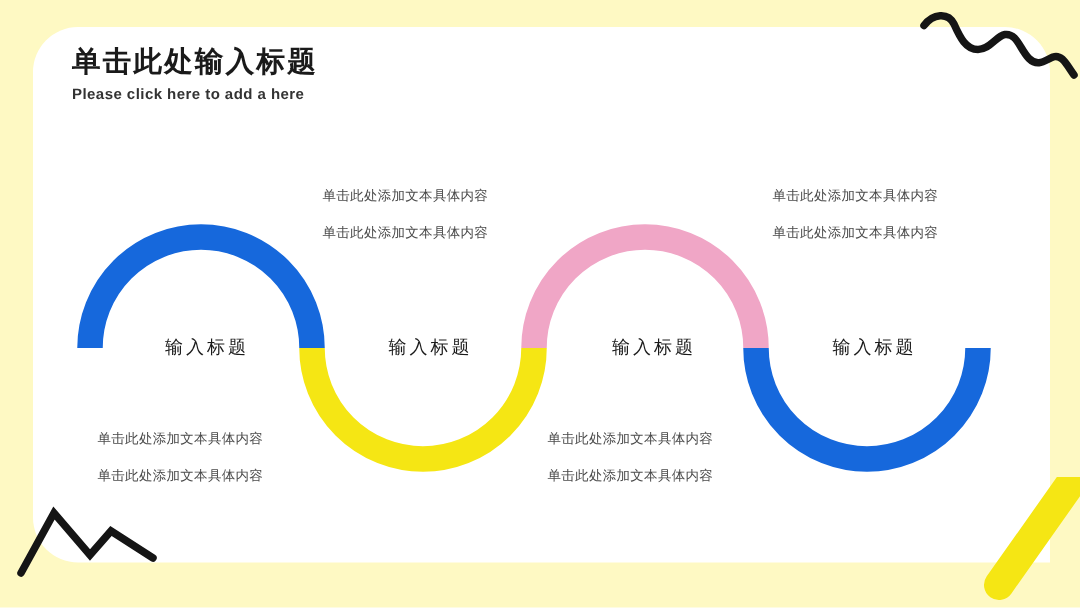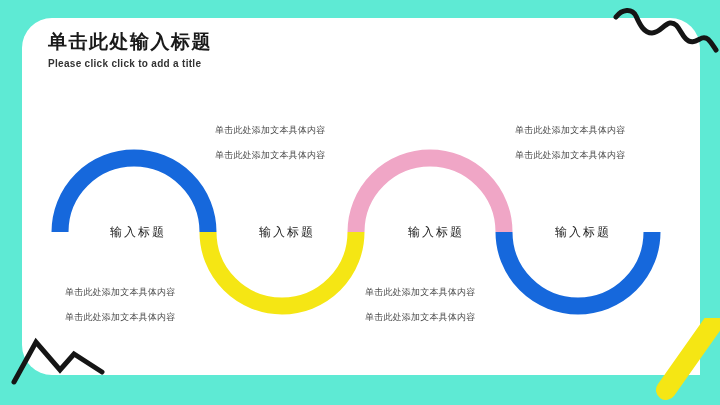--- a/index.html
+++ b/index.html
@@ -9,21 +9,21 @@
   body {
     width: 720px;
     height: 405px;
     overflow: hidden;
     font-family: "Liberation Sans", "DejaVu Sans", sans-serif;
   }
   #slide {
     position: relative;
     width: 720px;
     height: 405px;
-    background: #5eead4;
+    background: #fef9c3;
     overflow: hidden;
   }
   #card {
     position: absolute;
     left: 22px;
     top: 18px;
     width: 678px;
     height: 357px;
     background: #ffffff;
     border-top-left-radius: 30px;
@@ -89,21 +89,21 @@
 </style>
 </head>
 <body>
 
 <div id="slide">
 
   <div id="card"></div>
 
   <div id="title-block">
     <div id="main-title">单击此处输入标题</div>
-    <div id="sub-title">Please click click to add a title</div>
+    <div id="sub-title">Please click here to add a here</div>
   </div>
 
   <svg class="wave-svg" viewBox="0 0 720 405">
     <path d="M 60 232 A 74 74 0 0 1 208 232" fill="none" stroke="#1668dc" stroke-width="17" stroke-linecap="butt"></path>
     <path d="M 208 232 A 74 74 0 0 0 356 232" fill="none" stroke="#f5e614" stroke-width="17" stroke-linecap="butt"></path>
     <path d="M 356 232 A 74 74 0 0 1 504 232" fill="none" stroke="#f0a6c6" stroke-width="17" stroke-linecap="butt"></path>
     <path d="M 504 232 A 74 74 0 0 0 652 232" fill="none" stroke="#1668dc" stroke-width="17" stroke-linecap="butt"></path>
   </svg>
 
   <div class="node-title" style="left:138px; top:232px;">输入标题</div>

